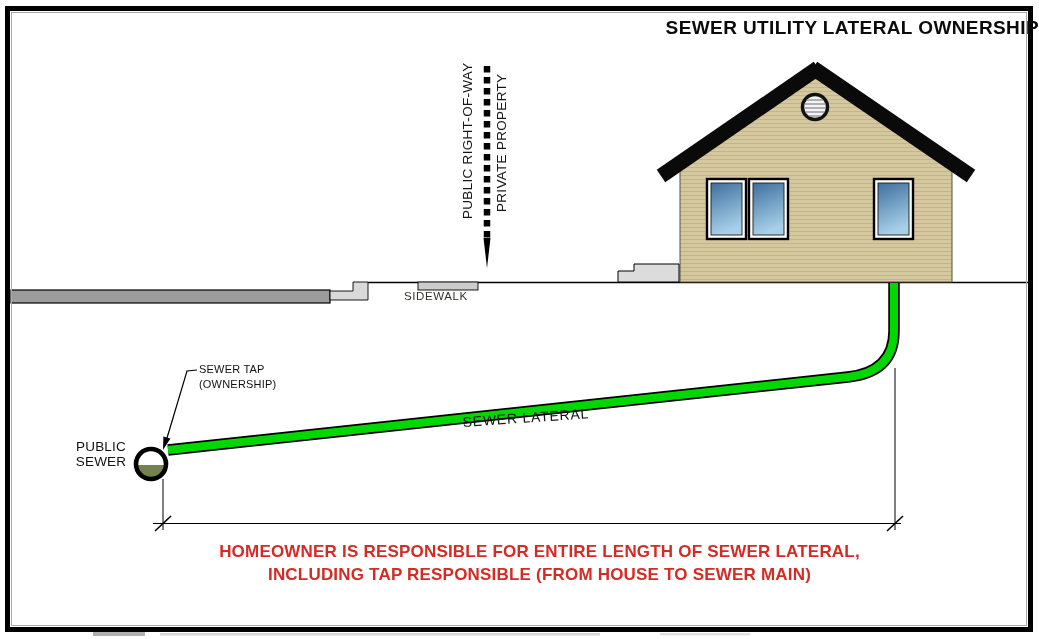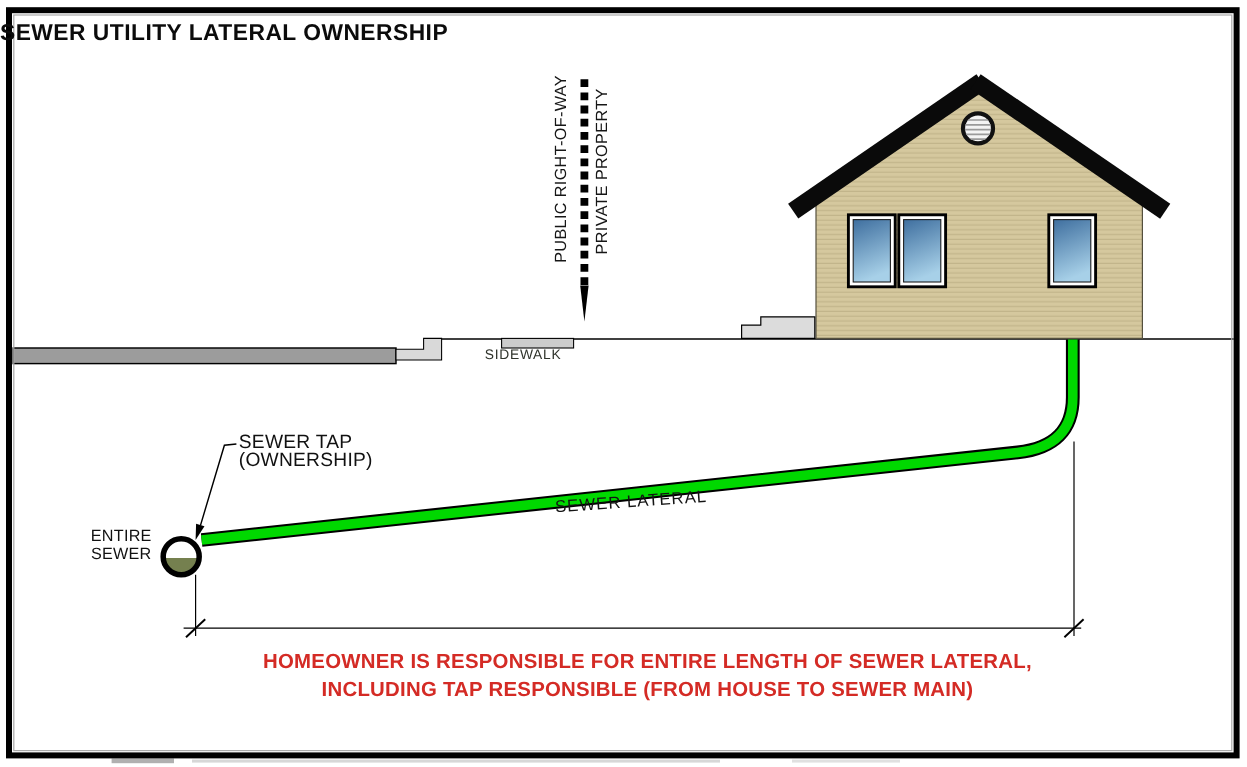--- a/index.html
+++ b/index.html
@@ -2,26 +2,26 @@
 <html><head>
 <meta charset="utf-8">
 <style>
   html,body{margin:0;padding:0;background:#fff;}
   body{font-family:"Liberation Sans","DejaVu Sans",sans-serif;}
   #stage{position:relative;width:1039px;height:639px;background:#fff;overflow:hidden;}
   .frame{position:absolute;left:5px;top:6px;right:6px;bottom:7px;border:5px solid #000;pointer-events:none;}
   .frame-inner{position:absolute;left:11px;top:12px;right:12px;bottom:13px;border:1px solid #a9a9a9;pointer-events:none;}
   svg.canvas{position:absolute;left:0;top:0;}
   .lbl{position:absolute;color:#111;}
-  .title{left:0;right:0;top:17px;text-align:left;font-size:19px;font-weight:bold;letter-spacing:.4px;color:#0b0b0b;}
+  .title{left:0;right:0;top:17px;text-align:right;font-size:19px;font-weight:bold;letter-spacing:.4px;color:#0b0b0b;}
   .rot90{white-space:nowrap;transform:rotate(-90deg);transform-origin:0 0;font-size:13.5px;letter-spacing:.3px;color:#161616;}
   .lbl-public{left:460px;top:219px;}
   .lbl-private{left:494px;top:212px;}
   .lbl-sidewalk{left:404px;top:290px;width:90px;text-align:left;font-size:11.5px;letter-spacing:.6px;color:#30342c;}
-  .lbl-tap{left:199px;top:362px;font-size:16px;line-height:14.5px;letter-spacing:.2px;}
+  .lbl-tap{left:199px;top:362px;font-size:11px;line-height:14.5px;letter-spacing:.2px;}
   .lbl-main{left:58px;top:440px;width:86px;text-align:center;font-size:13.5px;line-height:14.5px;letter-spacing:.2px;}
   .lbl-lateral{left:462px;top:414px;font-size:14px;letter-spacing:.8px;transform:rotate(-4deg);transform-origin:0 0;white-space:nowrap;color:#141414;}
   .note{left:50px;right:10px;top:530px;text-align:center;font-weight:bold;font-size:17px;line-height:22.5px;color:#d42b25;letter-spacing:.2px;margin-top:11px;}
 </style>
 </head>
 <body>
 
 <div id="stage">
 
   <svg class="canvas" width="1039" height="639" viewBox="0 0 1039 639">
@@ -112,21 +112,21 @@
   <div class="lbl rot90 lbl-private">PRIVATE PROPERTY</div>
 
   <div class="lbl lbl-sidewalk">SIDEWALK</div>
 
   <div class="lbl lbl-tap">
     <div>SEWER TAP</div>
     <div>(OWNERSHIP)</div>
   </div>
 
   <div class="lbl lbl-main">
-    <div>ENTIRE</div>
+    <div>PUBLIC</div>
     <div>SEWER</div>
   </div>
 
   <div class="lbl lbl-lateral">SEWER LATERAL</div>
 
   <div class="lbl note">
     <div>HOMEOWNER IS RESPONSIBLE FOR ENTIRE LENGTH OF SEWER LATERAL,</div>
     <div>INCLUDING TAP RESPONSIBLE (FROM HOUSE TO SEWER MAIN)</div>
   </div>
 

